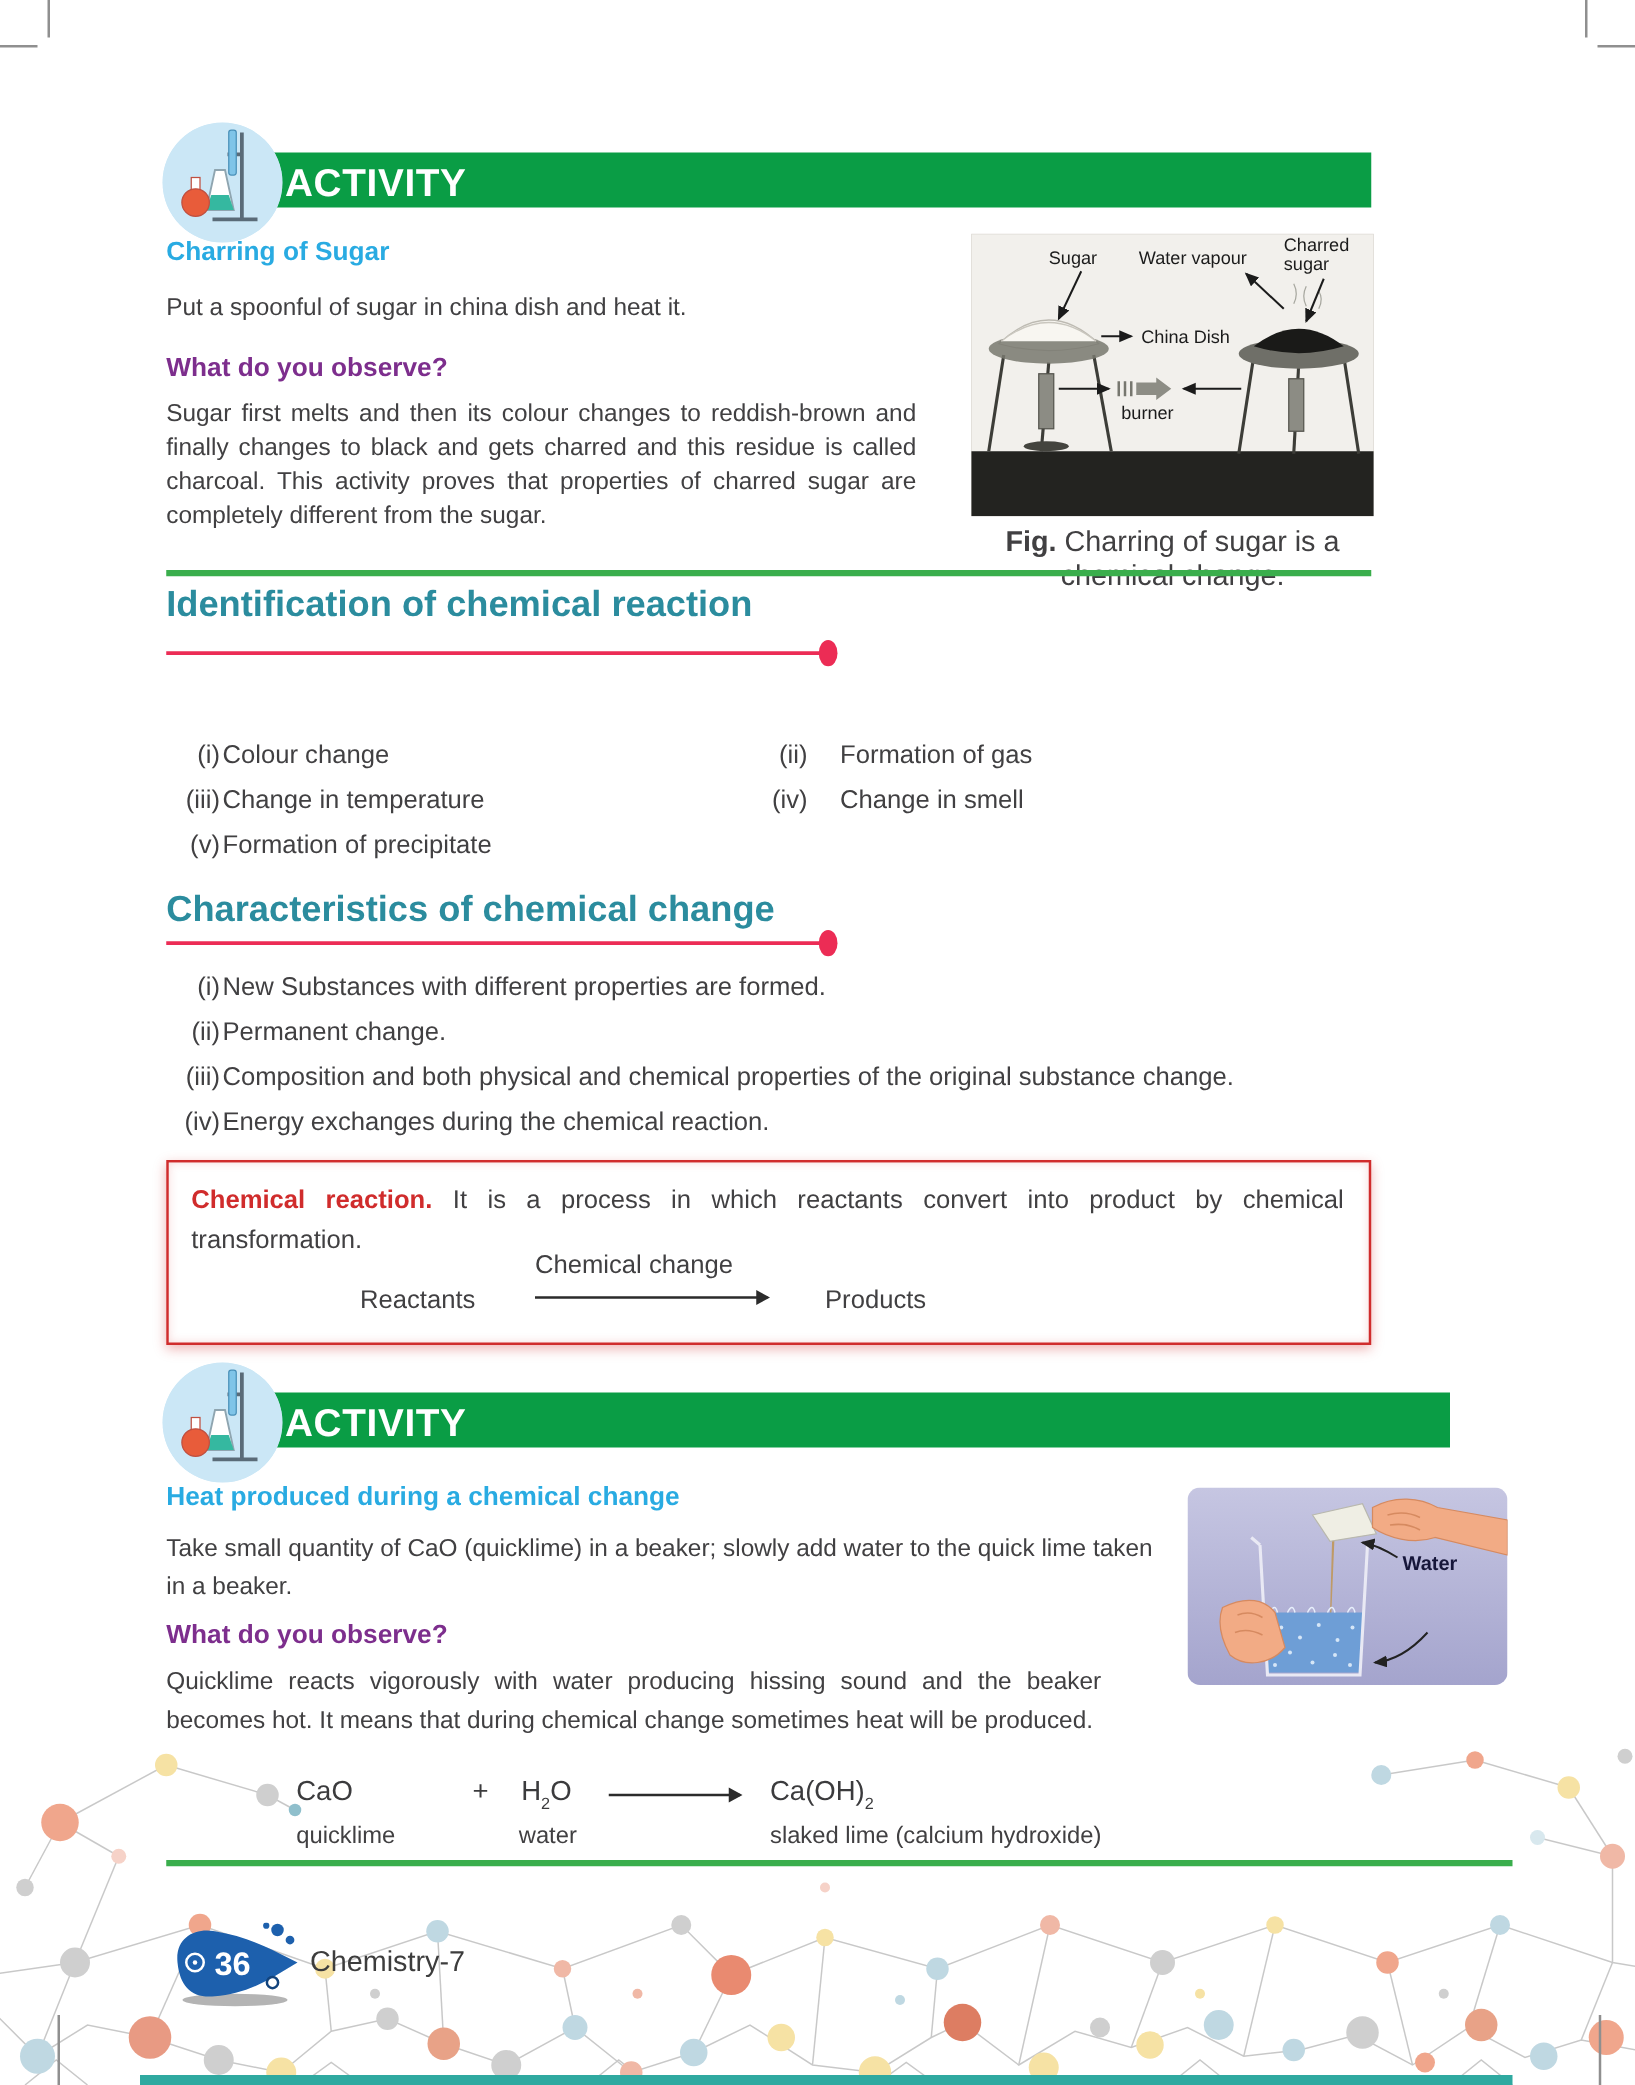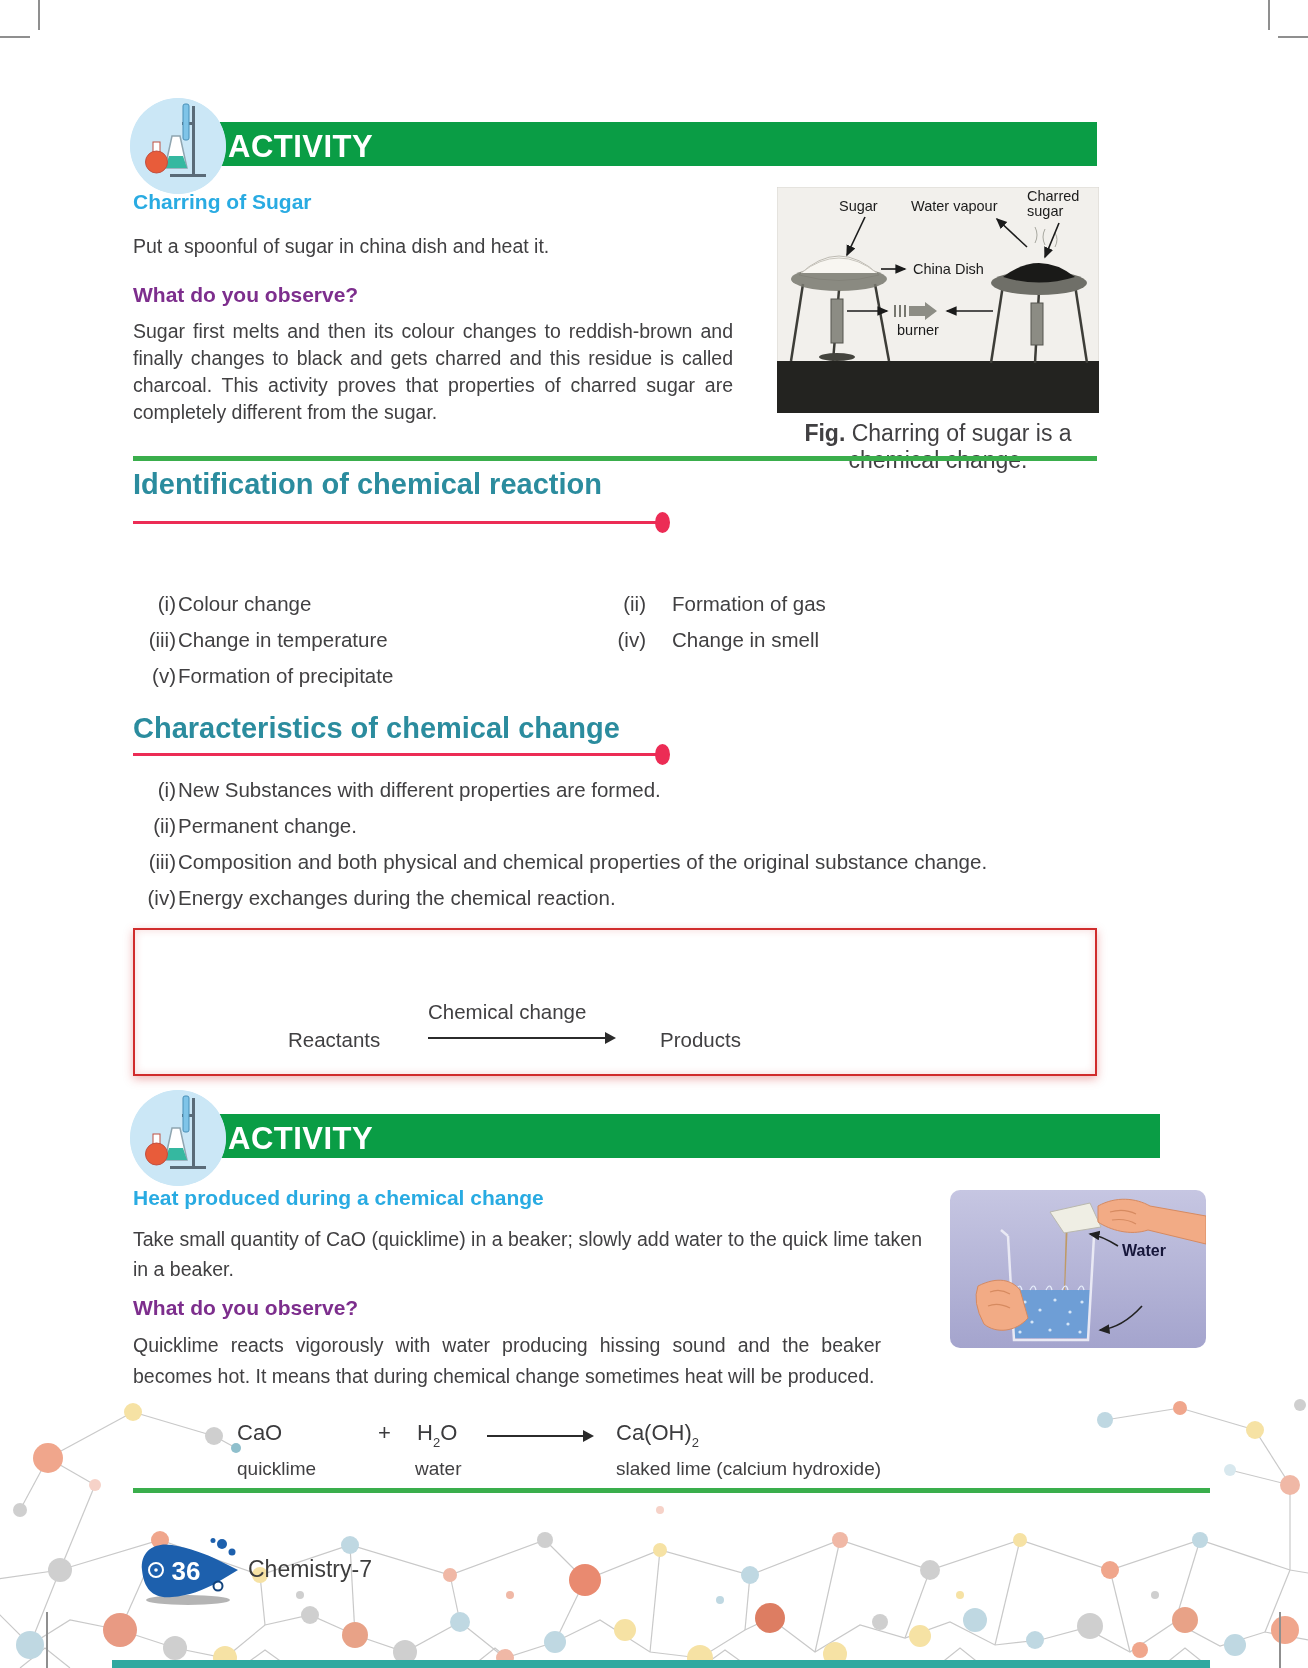--- a/index.html
+++ b/index.html
@@ -255,20 +255,23 @@
     <span class="num">(ii)</span><span class="li-text">Permanent change.</span>
   </div>
   <div class="abs list-t" style="left:130px;top:850px;z-index:1">
     <span class="num">(iii)</span><span class="li-text">Composition and both physical and chemical properties of the original substance change.</span>
   </div>
   <div class="abs list-t" style="left:130px;top:886px;z-index:1">
     <span class="num">(iv)</span><span class="li-text">Energy exchanges during the chemical reaction.</span>
   </div>
 
   <div class="abs defbox" style="left:133px;top:928px;width:960px;height:144px;z-index:1"></div>
+  <div class="abs list-t just" style="left:153px;top:944px;width:922px;z-index:2;line-height:1.55">
+    <span class="term">Chemical reaction.</span><span> It is a process in which reactants convert into product by chemical transformation.</span>
+  </div>
   <div class="abs list-t" style="left:288px;top:1028px;z-index:2">Reactants</div>
   <div class="abs list-t" style="left:428px;top:1000px;width:190px;text-align:left;z-index:2">Chemical change</div>
   <div class="abs arrow-line" style="left:428px;top:1037px;width:186px;z-index:2"></div>
   <div class="abs list-t" style="left:660px;top:1028px;z-index:2">Products</div>
 
   <div class="abs green-bar" style="left:162px;top:1114px;width:998px;height:44px;z-index:1"></div>
   <div class="abs icon-circle" style="left:130px;top:1090px;z-index:2">
     <svg width="96" height="96" viewBox="0 0 96 96">
       <circle cx="48" cy="48" r="48" fill="#cbe7f6"></circle>
       <rect x="62" y="8" width="3" height="70" fill="#5a6b78"></rect>

